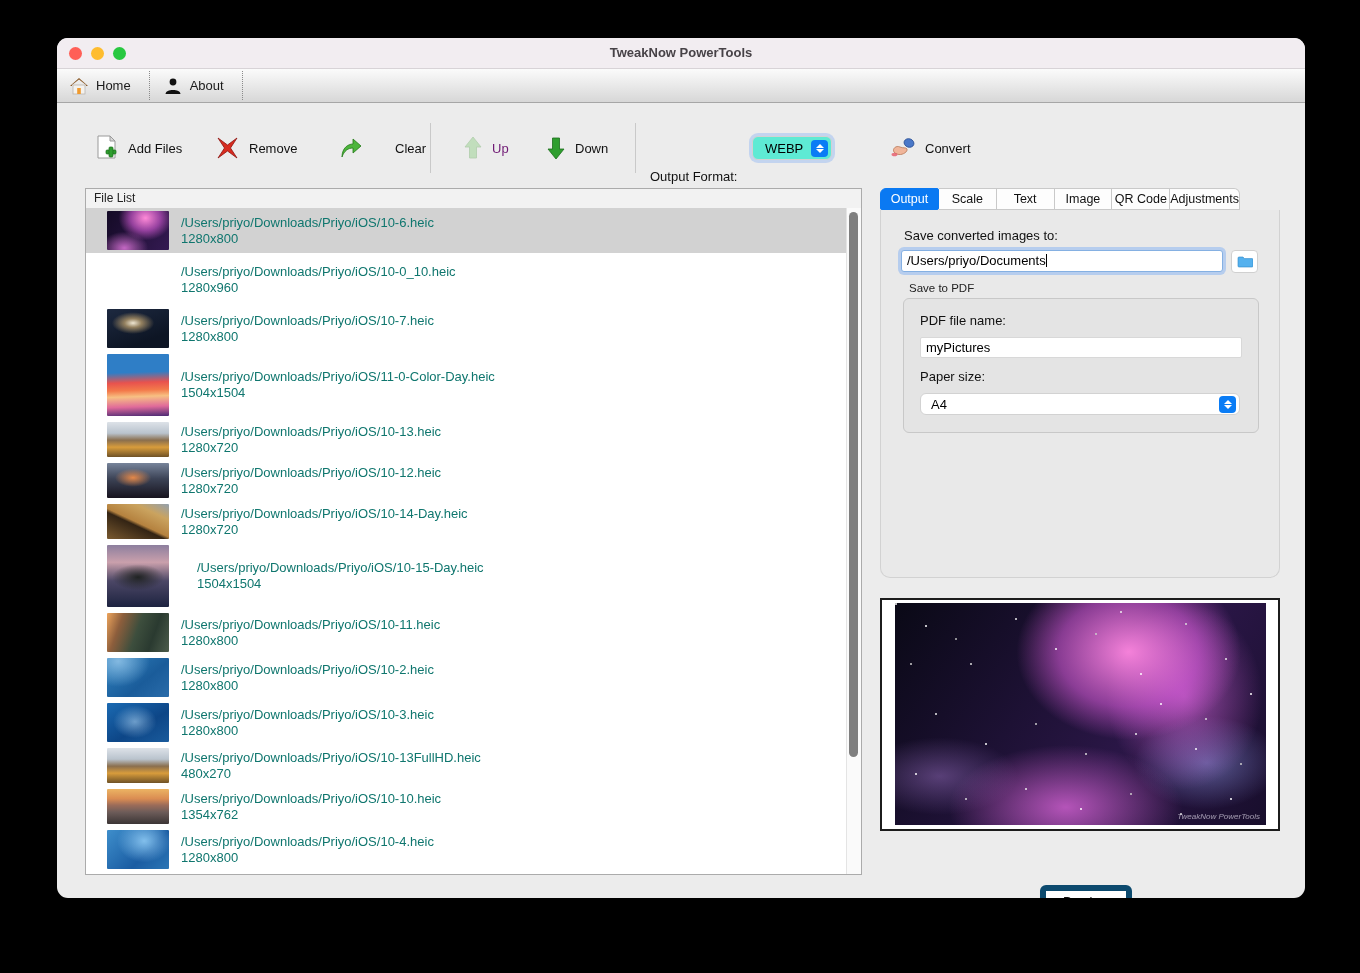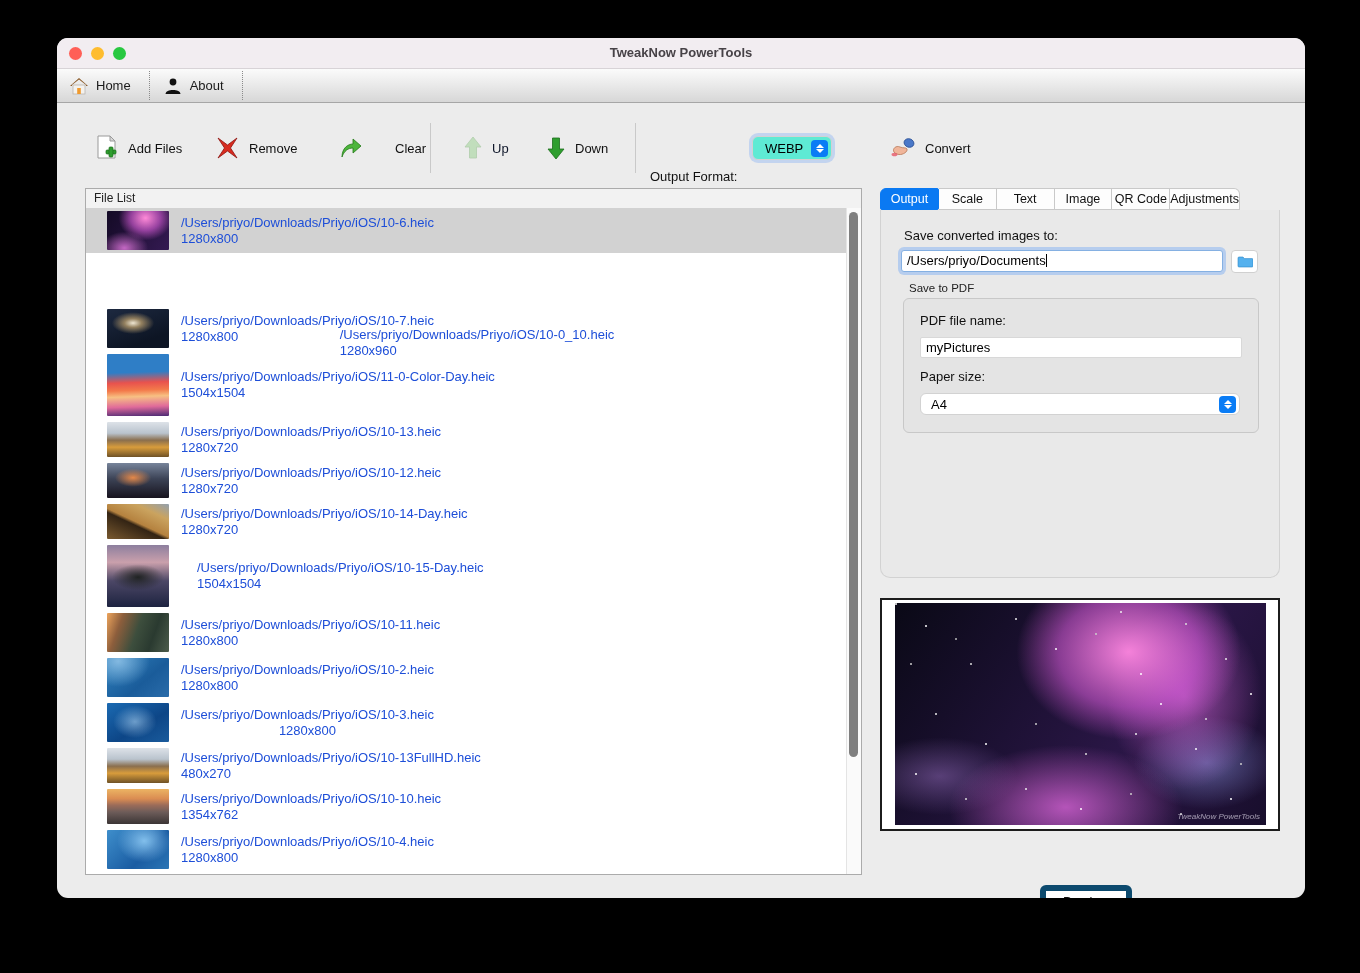--- a/index.html
+++ b/index.html
@@ -14,36 +14,36 @@
   .dot.green{background:#28c840;}
   .win-title{position:absolute;left:0;right:0;top:0;height:30px;line-height:30px;text-align:center;font-size:13px;font-weight:bold;color:#474247;}
   
   .navbar{height:33px;background:linear-gradient(#fbfbfb,#d7d7d7);border-bottom:1px solid #a6a6a6;display:flex;align-items:stretch;}
   .navtab{display:flex;align-items:center;gap:7px;padding:0 18px 0 12px;font-size:13px;color:#1a1a1a;cursor:default;}
   .navsep{width:1px;border-left:1px dotted #8a8a8a;margin:2px 0;}
   .houseicon,.personicon{width:20px;height:20px;display:inline-block;}
   
   .toolbar{position:absolute;left:0;top:63px;width:100%;height:88px;display:flex;align-items:center;}
   .tool{display:flex;align-items:center;gap:9px;font-size:13px;color:#111;position:absolute;top:32px;height:30px;}
-  .tool.disabled{color:#0f172a;}
+  .tool.disabled{color:#701a75;}
   .vsep{position:absolute;top:22px;width:1px;height:50px;background:#c9c9c9;}
   .fmt-label{position:absolute;top:40px;font-size:13px;color:#111;}
   .popup{position:absolute;top:35px;width:80px;height:24px;background:#5eead4;border:1px solid #d2d2d2;border-radius:6px;box-shadow:0 0 0 3px rgba(120,170,245,.35);display:flex;align-items:center;justify-content:space-between;padding:0 3px 0 12px;font-size:13px;box-sizing:border-box;}
   .stepper{width:17px;height:17px;background:#0a7cf5;border-radius:4px;display:flex;flex-direction:column;align-items:center;justify-content:center;gap:1px;}
   .stepper i{display:block;width:0;height:0;border-left:4px solid transparent;border-right:4px solid transparent;}
   .stepper .up{border-bottom:4px solid #fff;}
   .stepper .dn{border-top:4px solid #fff;}
   
   .filelist{position:absolute;left:28px;top:150px;width:777px;height:687px;background:#fff;border:1px solid #ababab;box-sizing:border-box;overflow:hidden;}
   .fl-header{height:19px;line-height:19px;background:#f2f2f2;border-bottom:1px solid #d2d2d2;font-size:12px;color:#222;padding-left:8px;}
   .fl-body{position:absolute;left:0;top:19px;right:14px;bottom:0;overflow:hidden;}
   .row{display:flex;align-items:center;gap:12px;padding-left:21px;box-sizing:border-box;}
   .row.selected{background:#d2d2d2;}
   .thumb{width:62px;flex:0 0 62px;border-radius:1px;}
-  .rowtext{font-size:13px;color:#1d4ed8;line-height:16px;}
+  .rowtext{font-size:13px;color:#0f766e;line-height:16px;}
   .scrolltrack{position:absolute;top:19px;right:0;width:14px;bottom:0;background:#fafafa;border-left:1px solid #e4e4e4;}
   .scrollthumb{position:absolute;left:2px;top:4px;width:9px;height:545px;background:#7f7f7f;border-radius:5px;}
   
   .th-aurora{background:radial-gradient(ellipse 60% 80% at 62% 18%,#ff8ad8 0%,rgba(210,90,210,.65) 40%,rgba(0,0,0,0) 72%),radial-gradient(ellipse 55% 60% at 28% 95%,#c468c4,rgba(0,0,0,0) 70%),linear-gradient(120deg,#140a26,#341a52);}
   .th-blue-light{background:linear-gradient(115deg,#a7d0f0 0%,#5streak 0),linear-gradient(115deg,#a9d1f0 0%,#5a9de0 28%,#2368b8 55%,#5ea4e2 80%,#8fc2ec 100%);}
   .th-andromeda{background:radial-gradient(ellipse 55% 45% at 42% 36%,#efe6d2 0%,#93805f 25%,rgba(0,0,0,0) 62%),linear-gradient(160deg,#1d2940,#0d1524 75%);}
   .th-bigsur{background:linear-gradient(178deg,#2f7ec6 0%,#2f7ec6 30%,#e8524e 46%,#f3794a 58%,#f7c083 68%,#e06a9a 84%,#4c2a74 100%);}
   .th-highsierra{background:linear-gradient(180deg,#dde2e8 0%,#b9c3cd 32%,#8a6f4e 52%,#d89c3c 72%,#6f5226 100%);}
   .th-sierra{background:radial-gradient(ellipse 45% 40% at 42% 42%,rgba(238,140,72,.95),rgba(0,0,0,0) 65%),linear-gradient(180deg,#77849a 0%,#3c4356 45%,#17131e 100%);}
   .th-mojave{background:linear-gradient(205deg,#93a0ae 0%,#caa35f 25%,#b5823f 52%,#332414 58%,#7a5a30 100%);}
@@ -190,21 +190,21 @@
     <div class="filelist">
       <div class="fl-header">File List</div>
       <div class="fl-body">
           <div class="row selected" style="height: 45px;">
             <div class="thumb th-aurora" style="height: 39px;"></div>
             <div class="rowtext">
               <div>/Users/priyo/Downloads/Priyo/iOS/10-6.heic</div>
               <div>1280x800</div>
             </div>
           </div>
-          <div class="row" style="height: 53px; flex-direction: column;">
+          <div class="row" style="height: 53px;">
             <div class="thumb th-blue-light" style="height: 47px;"></div>
             <div class="rowtext">
               <div>/Users/priyo/Downloads/Priyo/iOS/10-0_10.heic</div>
               <div>1280x960</div>
             </div>
           </div>
           <div class="row" style="height: 45px;">
             <div class="thumb th-andromeda" style="height: 39px;"></div>
             <div class="rowtext">
               <div>/Users/priyo/Downloads/Priyo/iOS/10-7.heic</div>
@@ -253,21 +253,21 @@
               <div>1280x800</div>
             </div>
           </div>
           <div class="row" style="height: 45px;">
             <div class="thumb th-blue2" style="height: 39px;"></div>
             <div class="rowtext">
               <div>/Users/priyo/Downloads/Priyo/iOS/10-2.heic</div>
               <div>1280x800</div>
             </div>
           </div>
-          <div class="row" style="height: 45px; text-align: center;">
+          <div class="row" style="height: 45px;">
             <div class="thumb th-blue3" style="height: 39px;"></div>
             <div class="rowtext">
               <div>/Users/priyo/Downloads/Priyo/iOS/10-3.heic</div>
               <div>1280x800</div>
             </div>
           </div>
           <div class="row" style="height: 41px;">
             <div class="thumb th-highsierra" style="height: 35px;"></div>
             <div class="rowtext">
               <div>/Users/priyo/Downloads/Priyo/iOS/10-13FullHD.heic</div>

